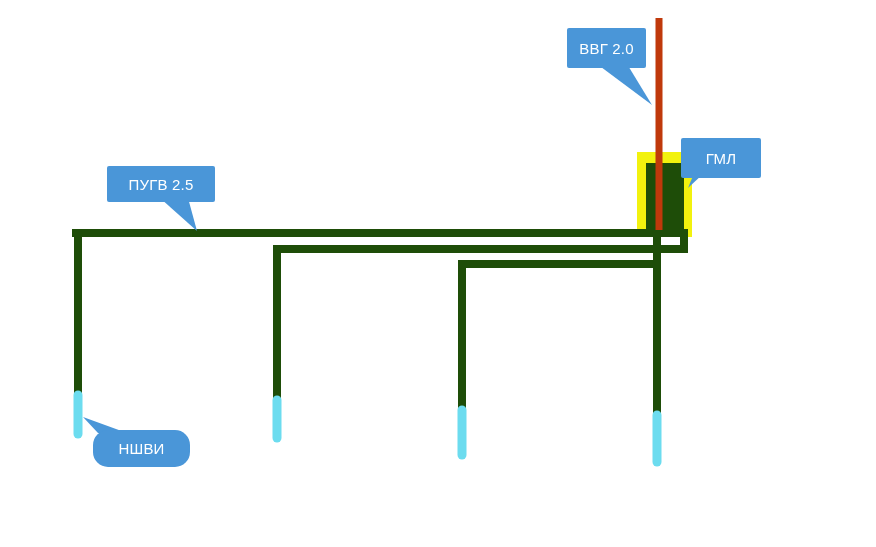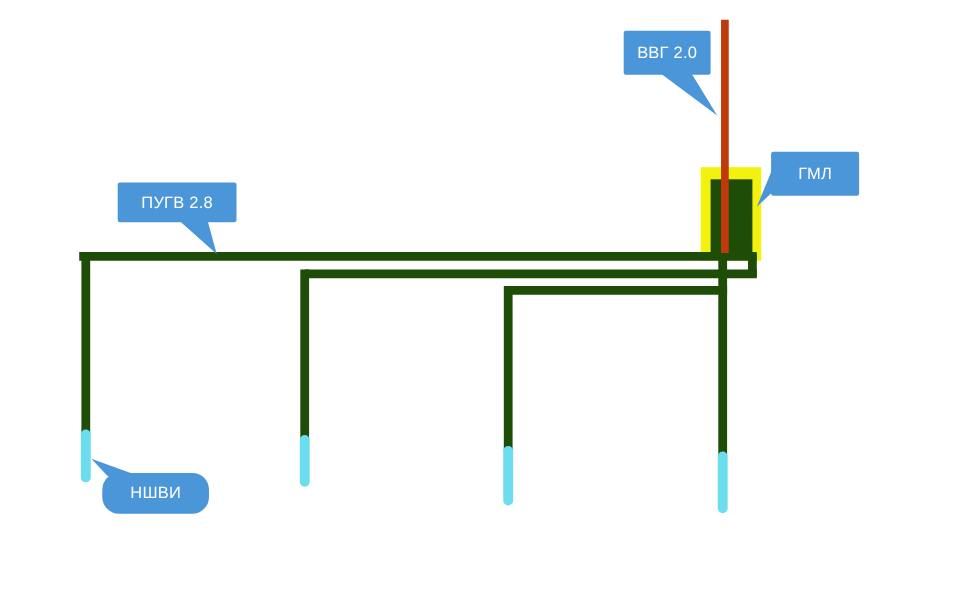--- a/index.html
+++ b/index.html
@@ -38,21 +38,21 @@
     color: var(--callout-text);
     display: flex;
     align-items: center;
     justify-content: center;
     font-size: 15px;
     border-radius: 2px;
     letter-spacing: 0.2px;
     z-index: 2;
   }
   #callout-vvg   { left: 567px; top: 28px;  width: 79px;  height: 40px; }
-  #callout-gml   { left: 701px; top: 138px; width: 80px;  height: 40px; text-align: right; }
+  #callout-gml   { left: 681px; top: 138px; width: 80px;  height: 40px; text-align: right; }
   #callout-pugv  { left: 107px; top: 166px; width: 108px; height: 36px; }
   #callout-nshvi { left: 93px;  top: 430px; width: 97px;  height: 37px; border-radius: 15px; }
 </style>
 </head>
 <body>
 
 <div class="canvas">
 
   <svg width="876" height="547" viewBox="0 0 876 547">
 
@@ -85,20 +85,20 @@
 
   <div class="callout" id="callout-vvg">
     <span>ВВГ 2.0</span>
   </div>
 
   <div class="callout" id="callout-gml">
     <span>ГМЛ</span>
   </div>
 
   <div class="callout" id="callout-pugv">
-    <span>ПУГВ 2.8</span>
+    <span>ПУГВ 2.5</span>
   </div>
 
   <div class="callout" id="callout-nshvi">
     <span>НШВИ</span>
   </div>
 
 </div>
 
 </body></html>

